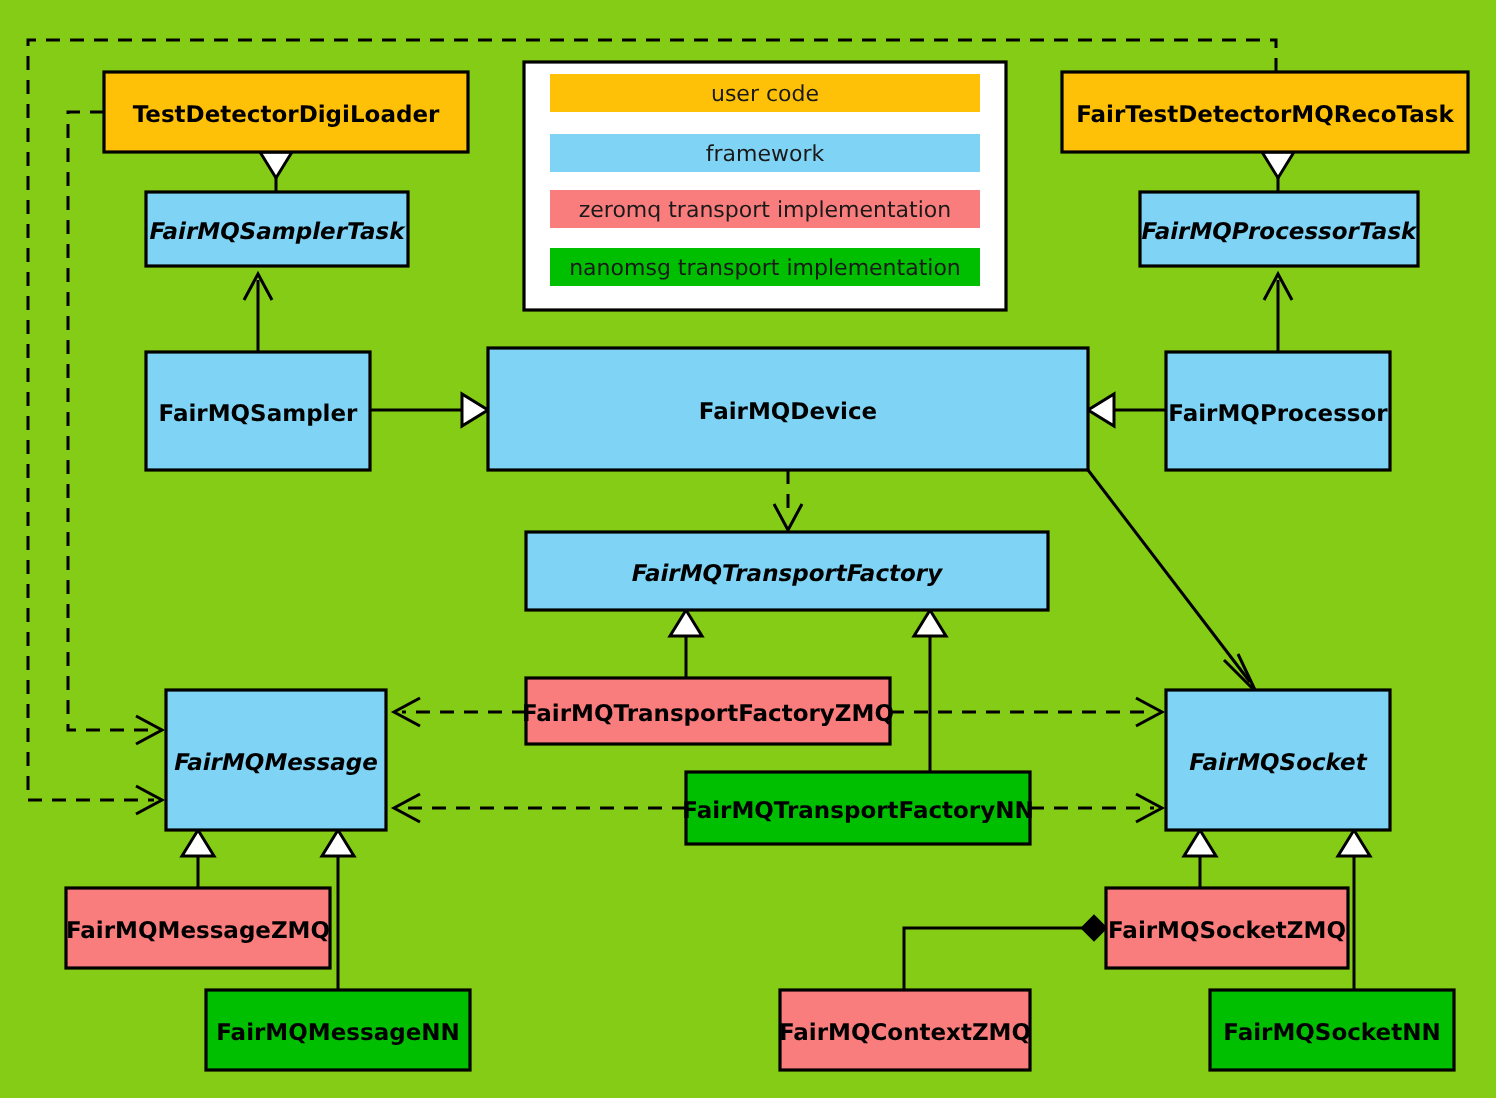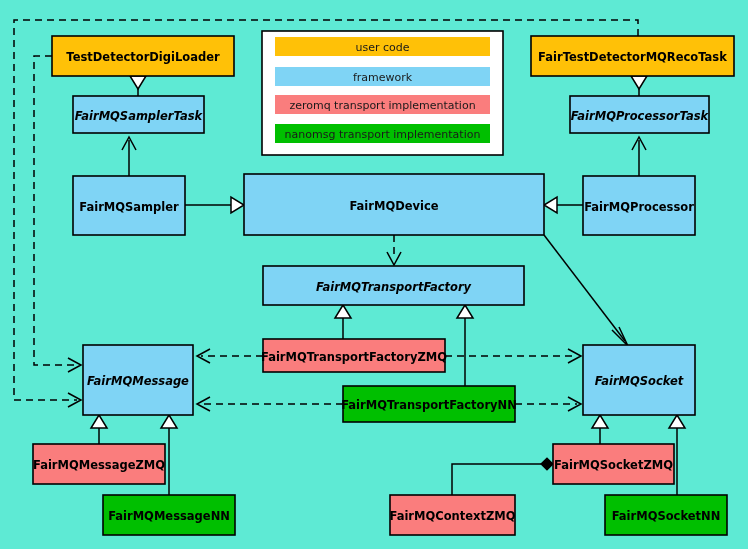--- a/index.html
+++ b/index.html
@@ -8,21 +8,21 @@
     padding: 0;
     background: #ffffff;
   }
   body {
     font-family: "DejaVu Sans", sans-serif;
   }
   #diagram-root {
     position: relative;
     width: 748px;
     height: 549px;
-    background: #5eead4;
+    background: #84cc16;
     overflow: hidden;
   }
   svg.diagram-canvas {
     display: block;
     width: 748px;
     height: 549px;
   }
   .node-label {
     font-family: "DejaVu Sans", sans-serif;
     font-size: 11.5px;

